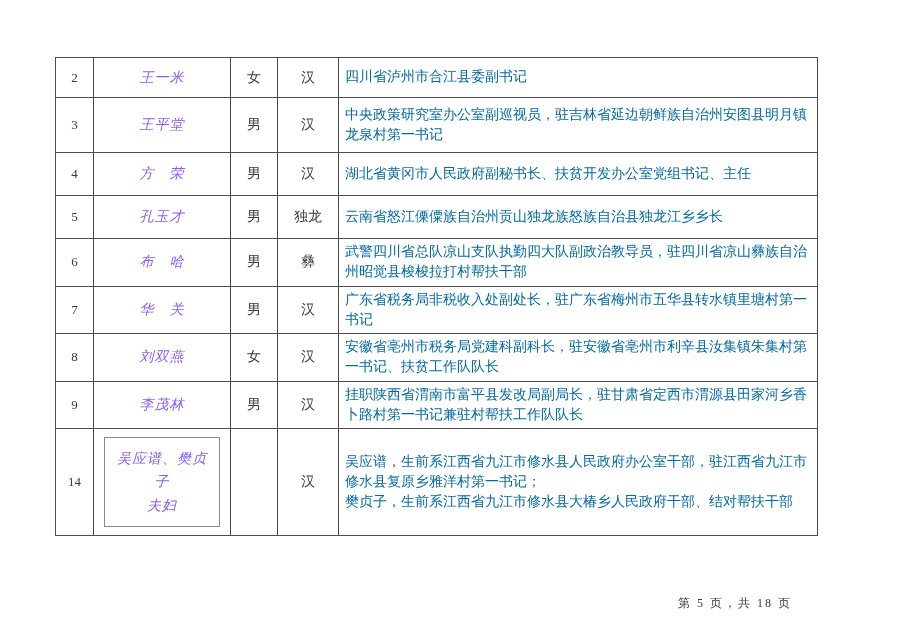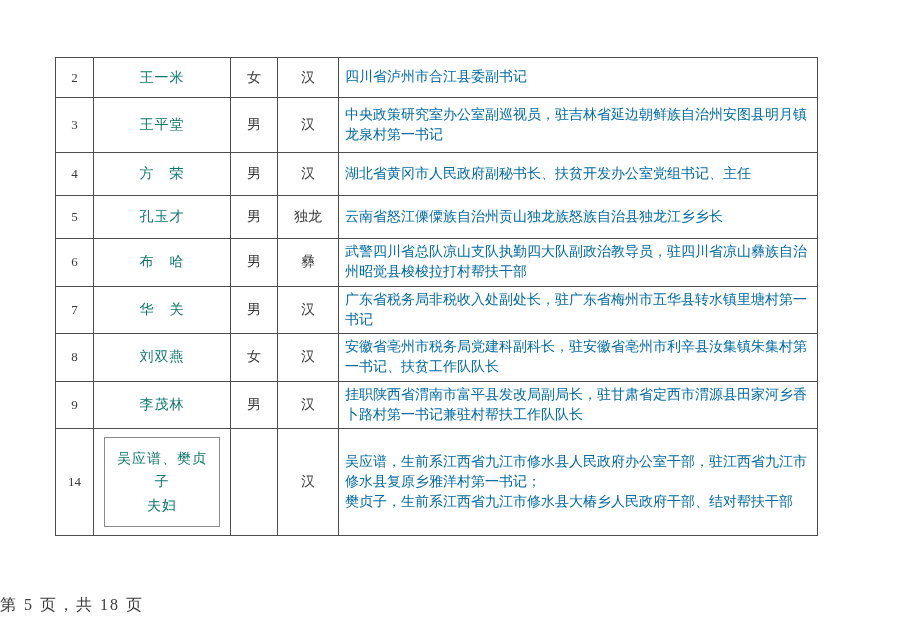--- a/index.html
+++ b/index.html
@@ -36,21 +36,22 @@
   }
   .c-no {
     text-align: center;
     font-size: 13px;
     color: #3a3a3a;
   }
   .c-name {
     text-align: center;
     font-size: 14px;
     letter-spacing: 1px;
-    color: #0f766e;
+    color: #8b5cf6;
+    font-style: italic;
   }
   .c-gender, .c-eth {
     text-align: center;
     font-size: 14px;
     color: #3a3a3a;
   }
   .c-desc {
     text-align: left;
     font-size: 14px;
     line-height: 1.45;
@@ -71,22 +72,22 @@
     line-height: 1.65;
   }
   .desc-para {
     margin: 0;
   }
   .footer {
     position: absolute;
     left: 0;
     top: 595px;
     width: 792px;
-    text-align: left;
-    font-size: 16px;
+    text-align: right;
+    font-size: 12px;
     letter-spacing: 2px;
     color: #3a3a3a;
   }
 </style>
 </head>
 <body>
 
 <div class="page">
 
   <table class="roster">

